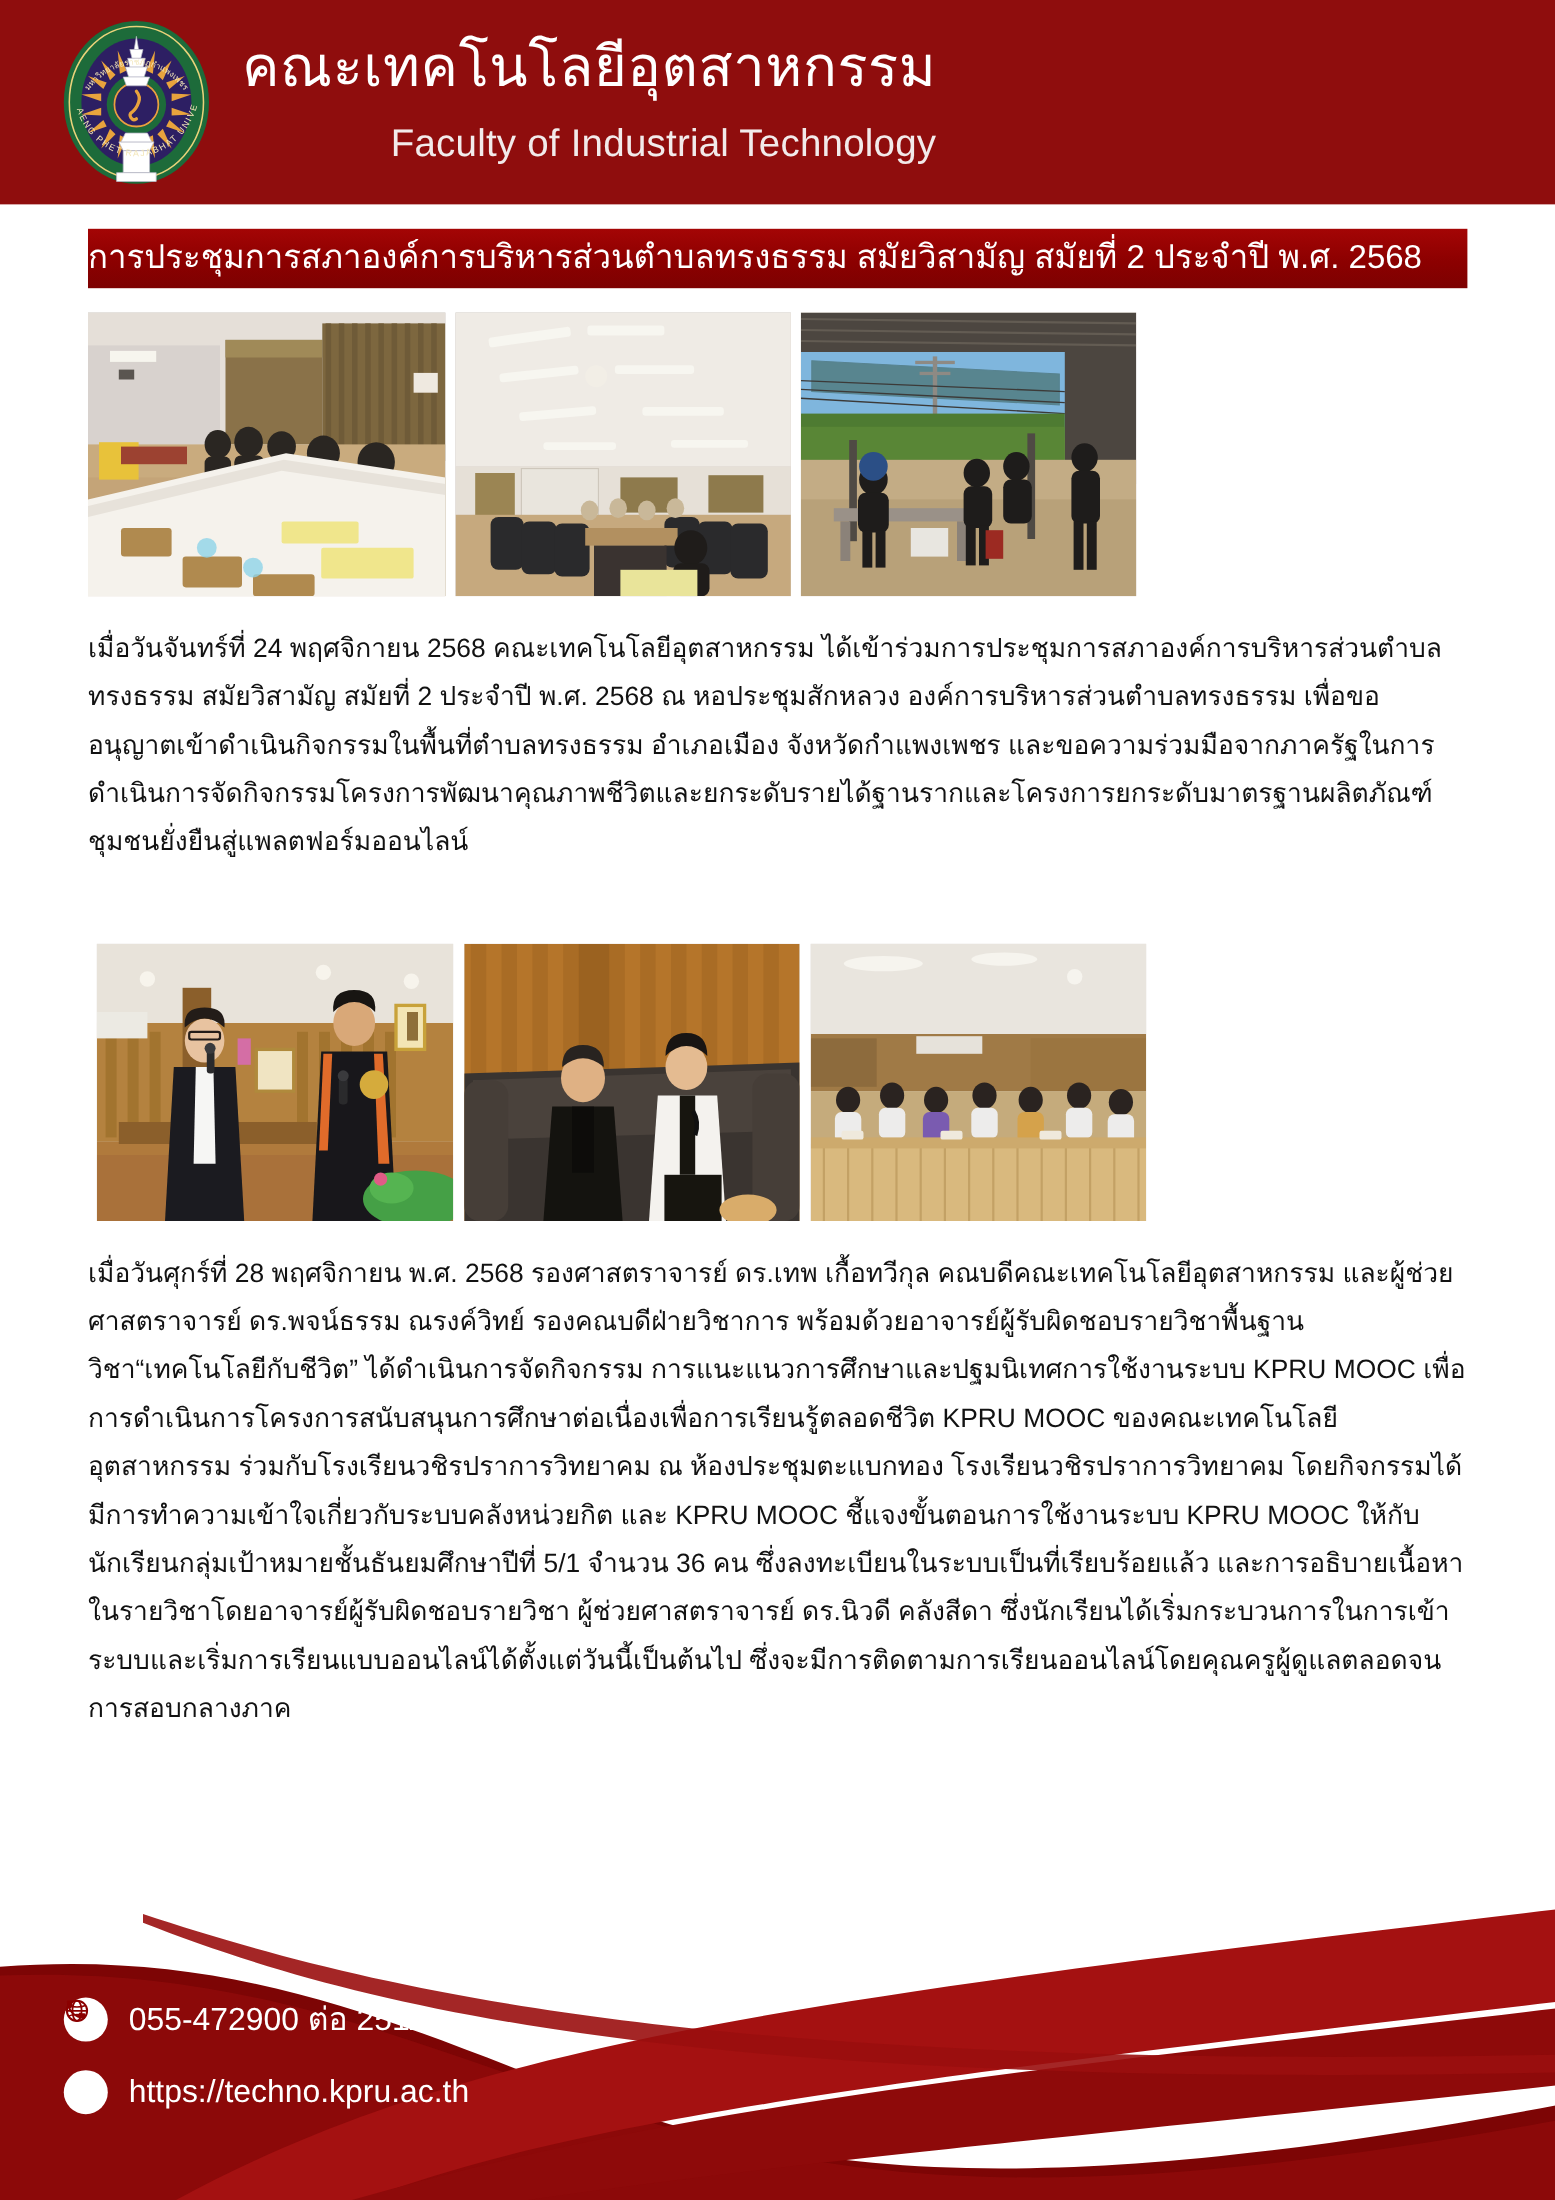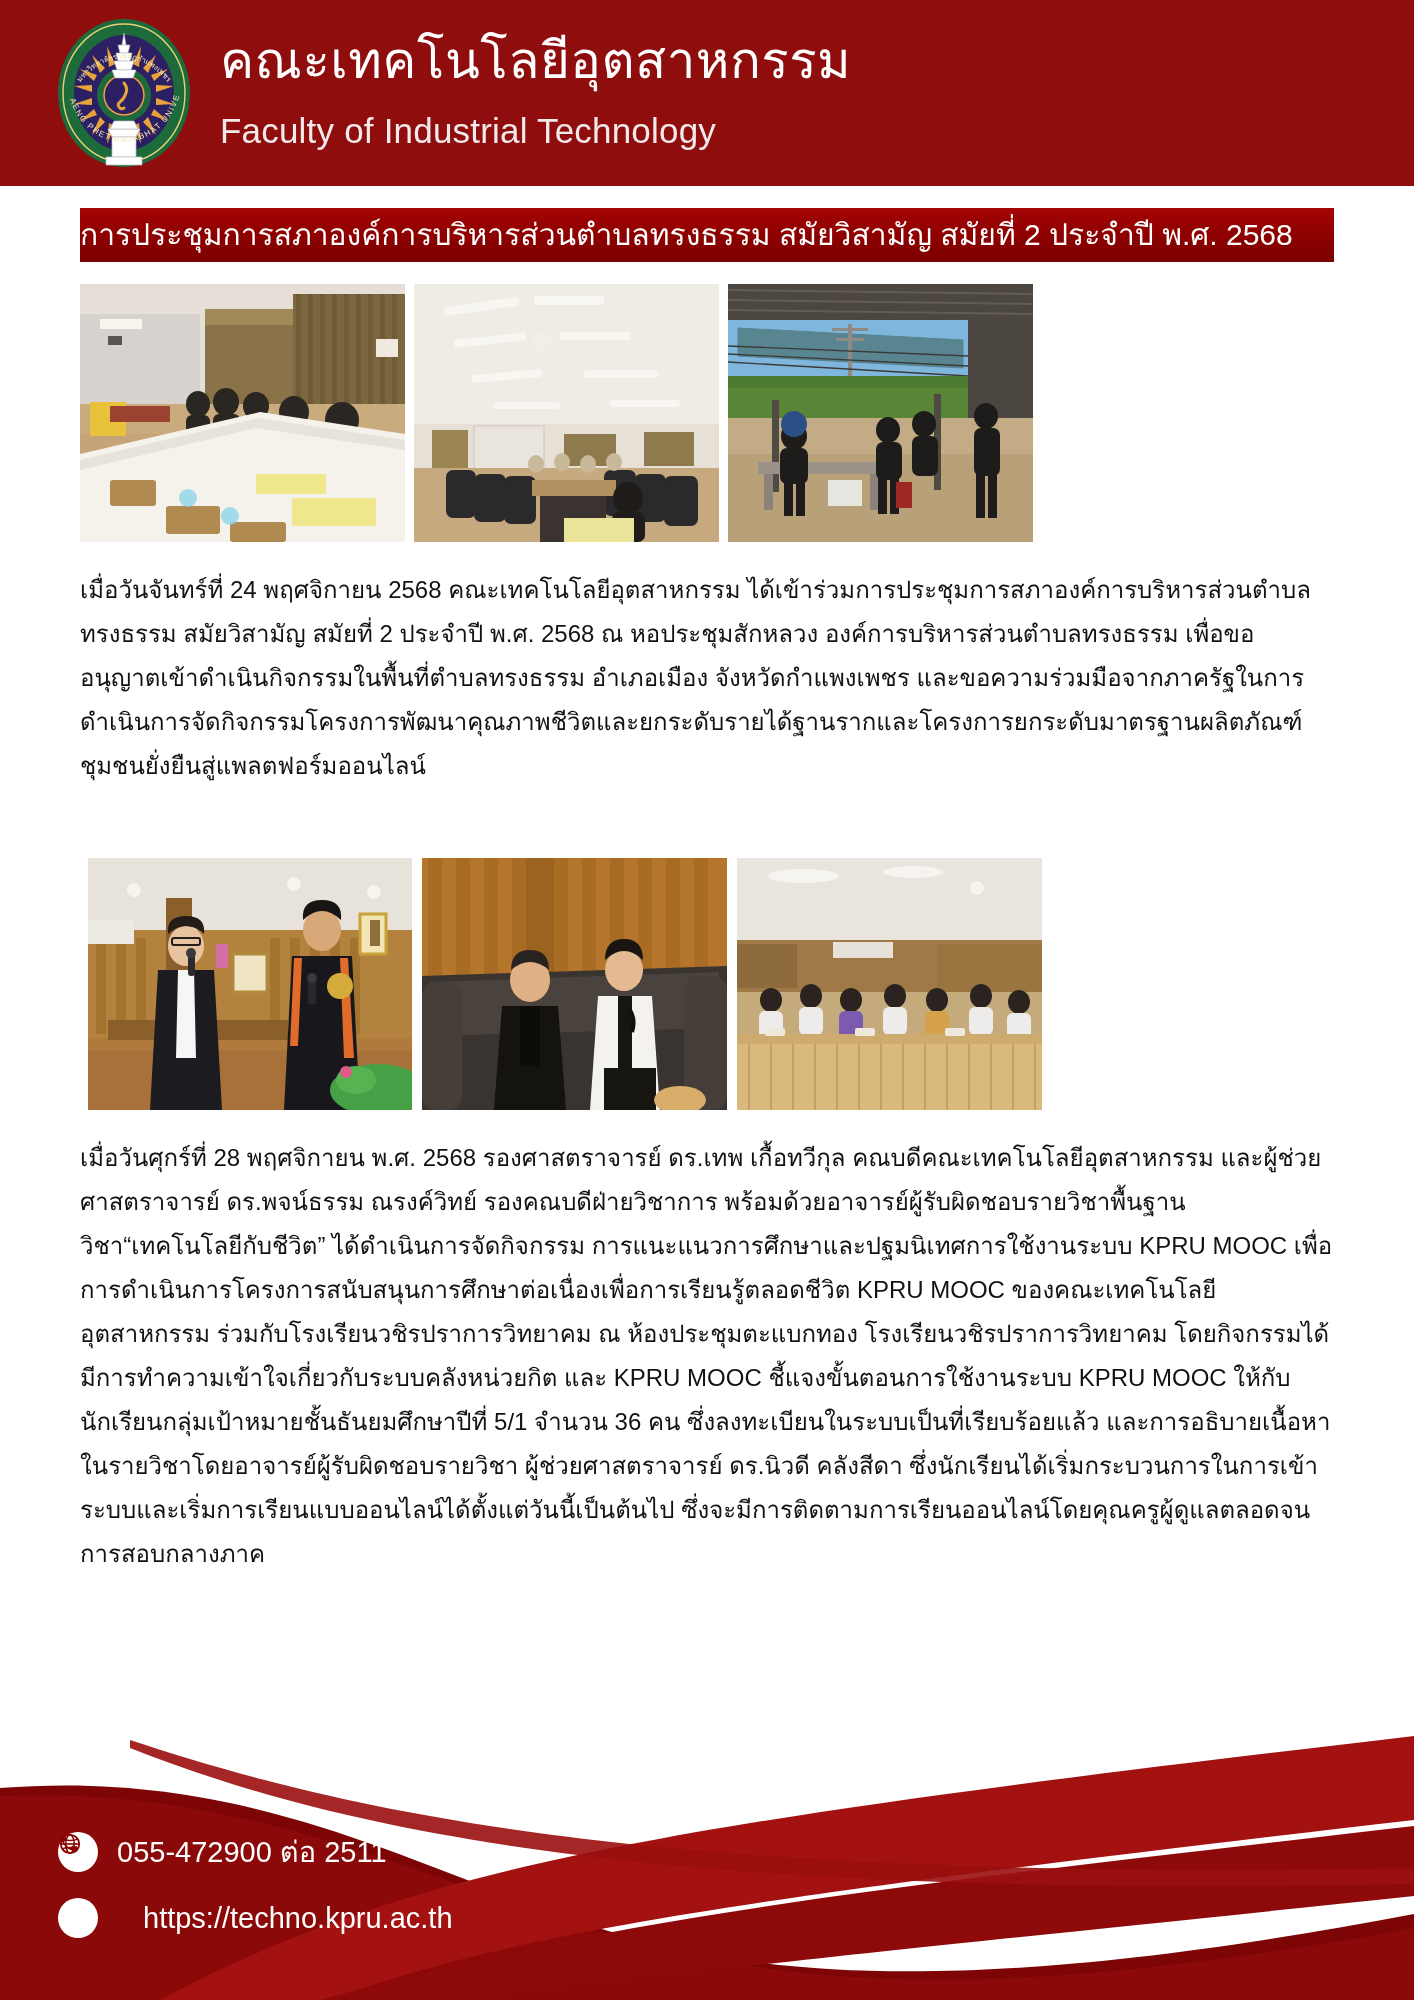--- a/index.html
+++ b/index.html
@@ -52,20 +52,21 @@
     font-weight: 400;
     white-space: nowrap;
   }
   .title-en {
     color: #f2eaea;
     font-size: 35px;
     line-height: 1.2;
     margin-top: 6px;
     letter-spacing: 0.2px;
     white-space: nowrap;
+    text-align: right;
   }
 
   
   .page {
     position: relative;
     width: 1414px;
     background: #ffffff;
   }
 
   .section {
@@ -131,21 +132,21 @@
     position: absolute;
     left: 58px;
     bottom: 62px;
     z-index: 5;
   }
   .contact-row {
     display: flex;
     align-items: center;
     margin-bottom: 26px;
   }
-  .contact-row:last-child { margin-bottom: 0; gap: 26px; }
+  .contact-row:last-child { margin-bottom: 16px; }
   .contact-icon {
     width: 40px;
     height: 40px;
     border-radius: 50%;
     background: #ffffff;
     display: flex;
     align-items: center;
     justify-content: center;
     flex: 0 0 auto;
   }

